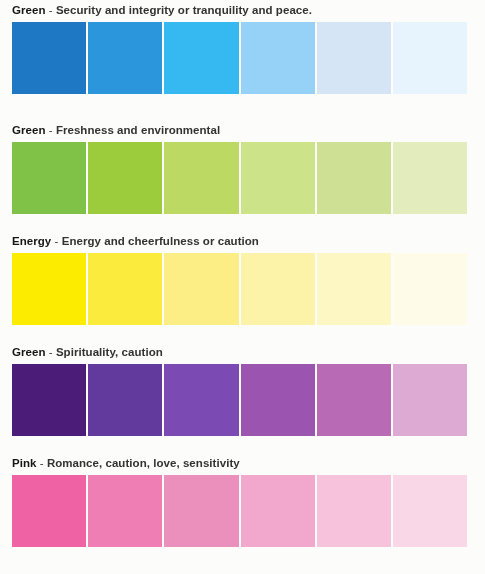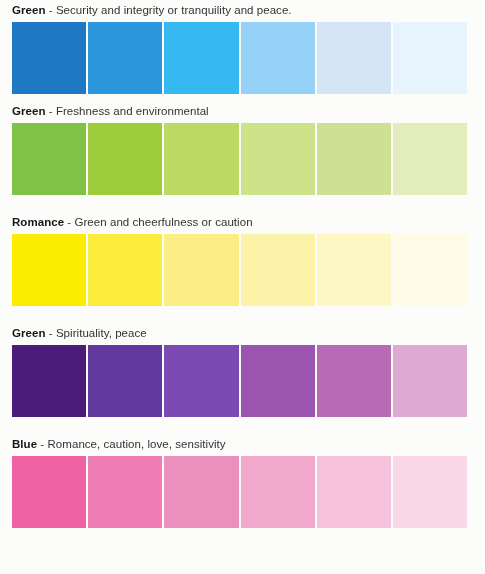--- a/index.html
+++ b/index.html
@@ -32,38 +32,38 @@
     letter-spacing: 0.05px;
   }
   .row-caption .color-name {
     font-weight: bold;
     color: #161616;
   }
   .row-caption .sep {
     color: #3a3a3a;
   }
   .row-caption .desc {
-    font-weight: normal;
+    font-weight: bold;
     color: #333333;
     text-align: right;
   }
   .swatch-strip {
     display: flex;
     margin: 5px 0 0 12px;
     width: 455px;
     height: 72px;
     gap: 2px;
   }
   .swatch {
     flex: 1 1 0;
     height: 72px;
   }
   
   .row-blue   { padding-top: 4px; }
-  .row-green  { padding-top: 11px; }
+  .row-green  { padding-top: 30px; }
   .row-yellow { padding-top: 21px; }
   .row-purple { padding-top: 21px; }
   .row-pink   { padding-top: 21px; }
 </style>
 </head>
 <body style="background-color: rgb(252, 252, 251);">
 
 <div id="palette-page" style="background-color: rgb(252, 252, 251);">
 
   <div class="palette-row row-blue">
@@ -89,49 +89,49 @@
       <div class="swatch" style="background-color: rgb(156, 204, 60);"></div>
       <div class="swatch" style="background-color: rgb(188, 217, 100);"></div>
       <div class="swatch" style="background-color: rgb(205, 227, 138);"></div>
       <div class="swatch" style="background-color: rgb(206, 224, 147);"></div>
       <div class="swatch" style="background-color: rgb(226, 236, 189);"></div>
     </div>
   </div>
 
   <div class="palette-row row-yellow">
     <div class="row-caption">
-      <span class="color-name">Romance</span><span class="sep"> - </span><span class="desc">Green and cheerfulness or caution</span>
+      <span class="color-name">Energy</span><span class="sep"> - </span><span class="desc">Energy and cheerfulness or caution</span>
     </div>
     <div class="swatch-strip">
       <div class="swatch" style="background-color: rgb(252, 236, 0);"></div>
       <div class="swatch" style="background-color: rgb(251, 235, 60);"></div>
       <div class="swatch" style="background-color: rgb(252, 238, 133);"></div>
       <div class="swatch" style="background-color: rgb(252, 242, 168);"></div>
       <div class="swatch" style="background-color: rgb(253, 247, 196);"></div>
       <div class="swatch" style="background-color: rgb(254, 252, 232);"></div>
     </div>
   </div>
 
   <div class="palette-row row-purple">
     <div class="row-caption">
-      <span class="color-name">Green</span><span class="sep"> - </span><span class="desc">Spirituality, peace</span>
+      <span class="color-name">Green</span><span class="sep"> - </span><span class="desc">Spirituality, caution</span>
     </div>
     <div class="swatch-strip">
       <div class="swatch" style="background-color: rgb(75, 29, 121);"></div>
       <div class="swatch" style="background-color: rgb(98, 58, 158);"></div>
       <div class="swatch" style="background-color: rgb(123, 74, 179);"></div>
       <div class="swatch" style="background-color: rgb(155, 85, 176);"></div>
       <div class="swatch" style="background-color: rgb(184, 106, 180);"></div>
       <div class="swatch" style="background-color: rgb(221, 170, 212);"></div>
     </div>
   </div>
 
   <div class="palette-row row-pink">
     <div class="row-caption">
-      <span class="color-name">Blue</span><span class="sep"> - </span><span class="desc">Romance, caution, love, sensitivity</span>
+      <span class="color-name">Pink</span><span class="sep"> - </span><span class="desc">Romance, caution, love, sensitivity</span>
     </div>
     <div class="swatch-strip">
       <div class="swatch" style="background-color: rgb(239, 98, 164);"></div>
       <div class="swatch" style="background-color: rgb(238, 126, 180);"></div>
       <div class="swatch" style="background-color: rgb(235, 143, 189);"></div>
       <div class="swatch" style="background-color: rgb(242, 168, 205);"></div>
       <div class="swatch" style="background-color: rgb(247, 195, 220);"></div>
       <div class="swatch" style="background-color: rgb(249, 215, 230);"></div>
     </div>
   </div>

